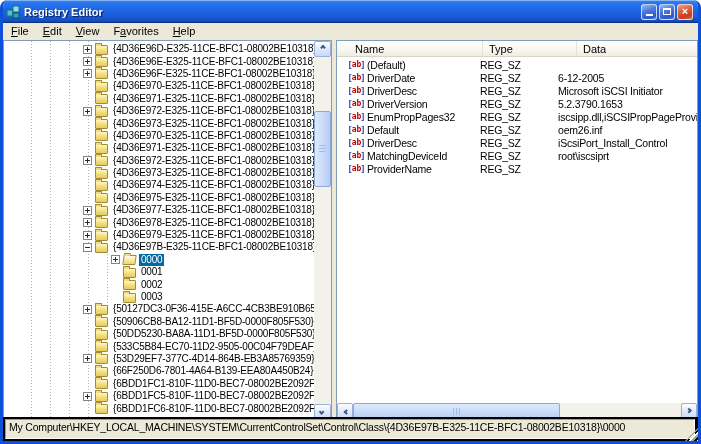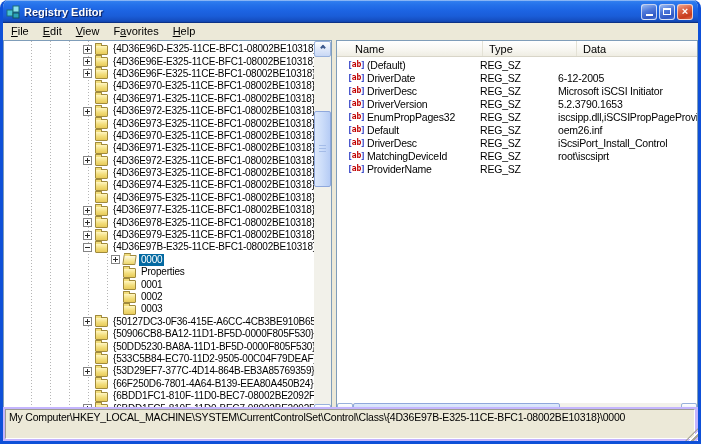--- a/index.html
+++ b/index.html
@@ -83,21 +83,21 @@
   .cell-name{width:131px;overflow:hidden;display:flex;align-items:center;}
   .cell-type{width:78px;overflow:hidden;}
   .cell-data{flex:1;overflow:hidden;}
   .regicon{width:15px;height:11px;flex:none;margin-right:3px;display:flex;align-items:center;justify-content:center;
     font-family:"DejaVu Sans Mono",monospace;font-weight:bold;letter-spacing:0;}
   .regicon.str{font-size:8px;color:#C00000;}
   .regicon.str::before{content:'[';color:#3847C8;font-size:9px;margin-right:-1px;}
   .regicon.str::after{content:']';color:#3847C8;font-size:9px;margin-left:-1px;}
   .regicon.bin{font-size:6px;color:#2F3FBF;border:1px solid #5565C5;background:#fff;width:12px;height:9px;}
   
-  .statusbar{position:absolute;left:0;right:0;bottom:0;height:34px;background:#c4b5fd;}
+  .statusbar{position:absolute;left:0;right:0;bottom:0;height:24px;background:#000000;}
   .status-panel{position:absolute;left:2px;top:2px;right:3px;bottom:2px;
     border:1px solid;border-color:#9D9C91 #FFFFFF #FFFFFF #9D9C91;background:#ECE9D8;
     font-size:10.5px;letter-spacing:-0.2px;line-height:14px;padding:0 3px;white-space:nowrap;overflow:hidden;color:#000;}
   .grip{position:absolute;right:0;bottom:0;width:13px;height:13px;
     background:repeating-linear-gradient(135deg,transparent 0 2px,#FFFFFF 2px 3px,#A5A295 3px 5px);
     clip-path:polygon(100% 0,100% 100%,0 100%);}
 </style>
 </head>
 <body>
 
@@ -225,25 +225,20 @@
             <span class="tree-label">{4D36E97B-E325-11CE-BFC1-08002BE10318}</span>
           </div>
           <div class="tree-row lvl1">
             <span class="expander plus"></span>
             <span class="folder open"></span>
             <span class="tree-label selected">0000</span>
           </div>
           <div class="tree-row lvl1">
             <span class="spacer"></span>
             <span class="folder"></span>
-            <span class="tree-label">Properties</span>
-          </div>
-          <div class="tree-row lvl1">
-            <span class="spacer"></span>
-            <span class="folder"></span>
             <span class="tree-label">0001</span>
           </div>
           <div class="tree-row lvl1">
             <span class="spacer"></span>
             <span class="folder"></span>
             <span class="tree-label">0002</span>
           </div>
           <div class="tree-row lvl1">
             <span class="spacer"></span>
             <span class="folder"></span>

